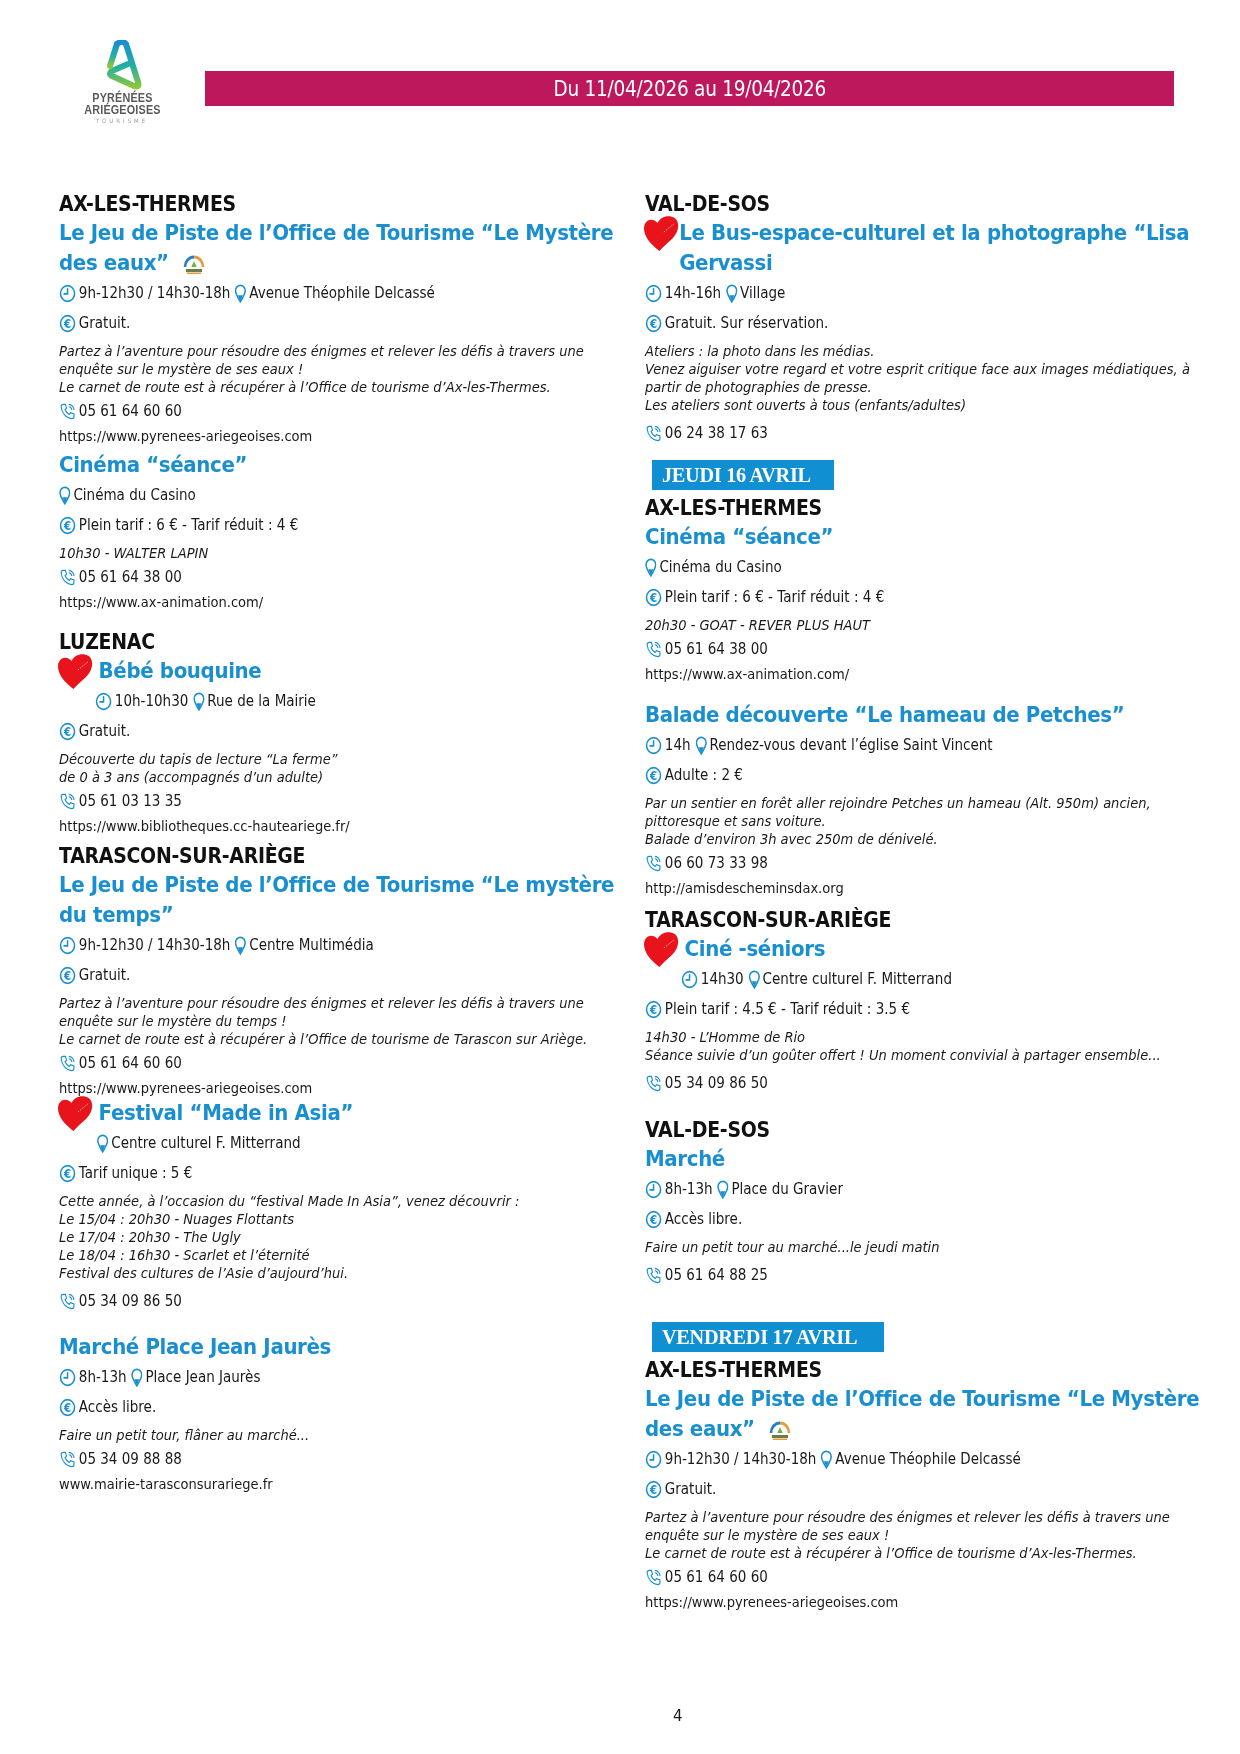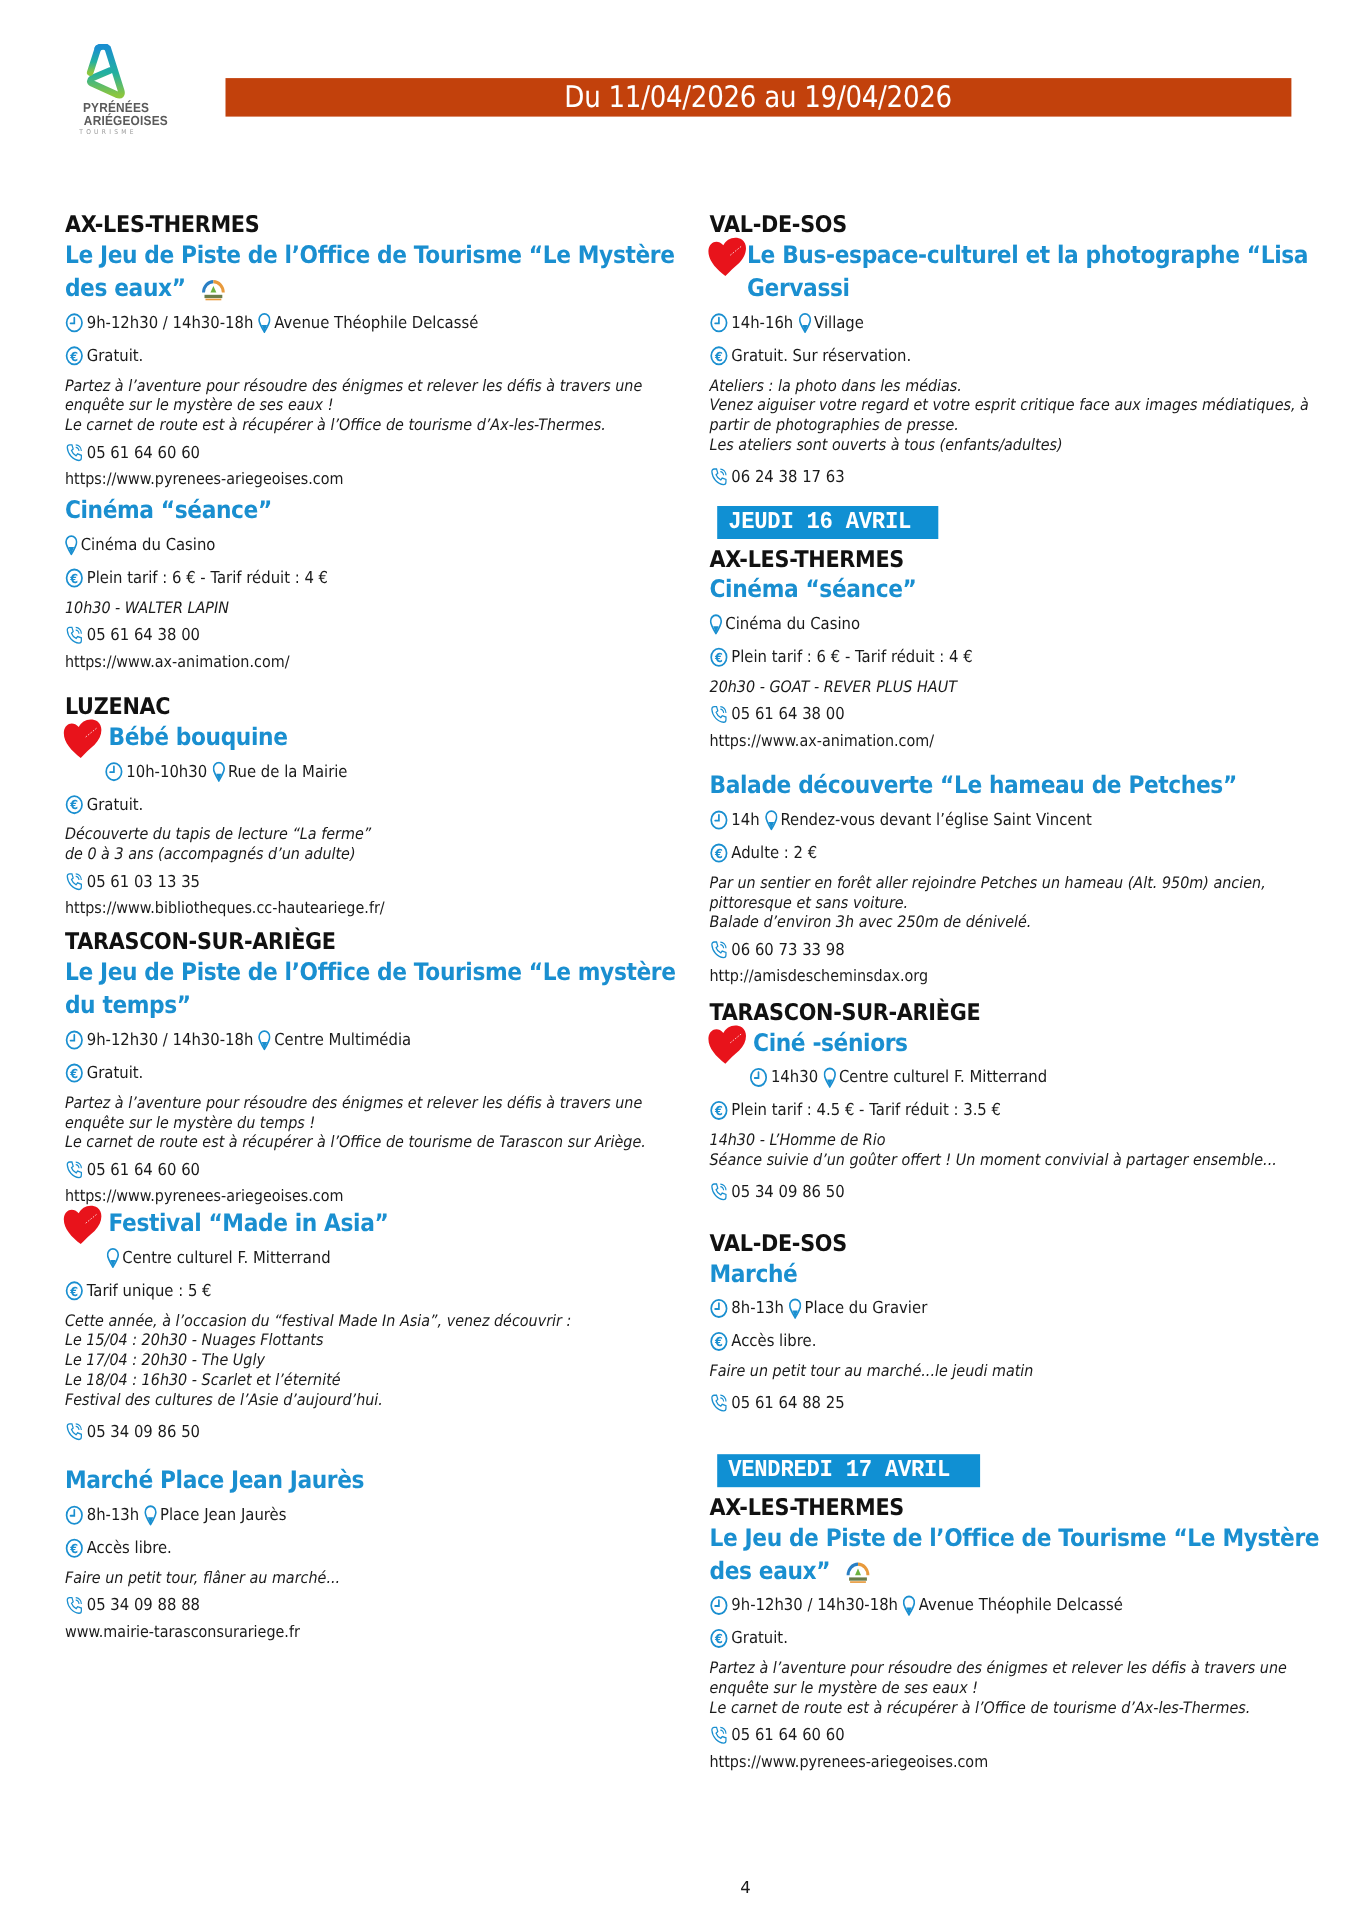--- a/index.html
+++ b/index.html
@@ -6,32 +6,32 @@
     html, body { width: 1240px; height: 1754px; background: #ffffff; }
     body {
       position: relative;
       font-family: "DejaVu Sans Condensed", "Liberation Sans Narrow", "Liberation Sans", sans-serif;
       color: #1a1a1a;
       overflow: hidden;
     }
     
     .logo {
       position: absolute; left: 72px; top: 40px; width: 100px; height: 95px;
-      display: flex; flex-direction: column; align-items: flex-start;
+      display: flex; flex-direction: column; align-items: center;
     }
     .logo svg { width: 44px; height: 52px; }
     .logo .l1, .logo .l2 {
       font-family: "Liberation Sans", sans-serif; font-size: 12px; color: #5a5a5a;
       letter-spacing: 0.2px; line-height: 12px; font-weight: 700; transform: scaleX(0.9);
     }
     .logo .l3 { font-size: 6px; color: #999; letter-spacing: 3px; line-height: 10px; }
     .date-banner {
       position: absolute; left: 205px; top: 71px; width: 969px; height: 35px;
-      background: #c2410c; color: #fff;
-      font-family: "DejaVu Sans", sans-serif; font-size: 27px;
+      background: #be185d; color: #fff;
+      font-family: "DejaVu Sans", sans-serif; font-size: 21px;
       display: flex; align-items: center; justify-content: center;
       transform-origin: center; letter-spacing: -0.3px;
     }
     .date-banner span { display: inline-block; transform: scaleX(0.88); }
 
     
     .col { position: absolute; top: 190px; width: 560px; }
     .col.left { left: 59px; }
     .col.right { left: 645px; }
 
@@ -66,21 +66,21 @@
       transform: scaleX(0.9); transform-origin: left; width: 111%;
       white-space: pre-line;
     }
     .url {
       font-family: "DejaVu Sans", sans-serif; font-size: 14.5px; color: #1a1a1a;
       line-height: 20px; margin-top: 4px;
       transform: scaleX(0.9); transform-origin: left; width: 111%;
     }
     .day-banner {
       display: inline-block; background: #1090d3; color: #fff;
-      font-family: Liberation Mono, monospace; font-weight: 700; font-size: 22px;
+      font-family: Liberation Serif, serif; font-weight: 700; font-size: 22px;
       padding: 0 10px; line-height: 30px; letter-spacing: -0.3px;
       margin-left: 7px;
     }
     .day-banner span { display: inline-block; transform: scaleX(0.92); transform-origin: left; }
     .tourism-icon { display: inline-block; width: 28px; height: 22px; vertical-align: middle; margin-left: 14px; }
     .page-number {
       position: absolute; left: 673px; top: 1707px; font-family: "DejaVu Sans", sans-serif;
       font-size: 15px; color: #1a1a1a;
     }
   </style>

